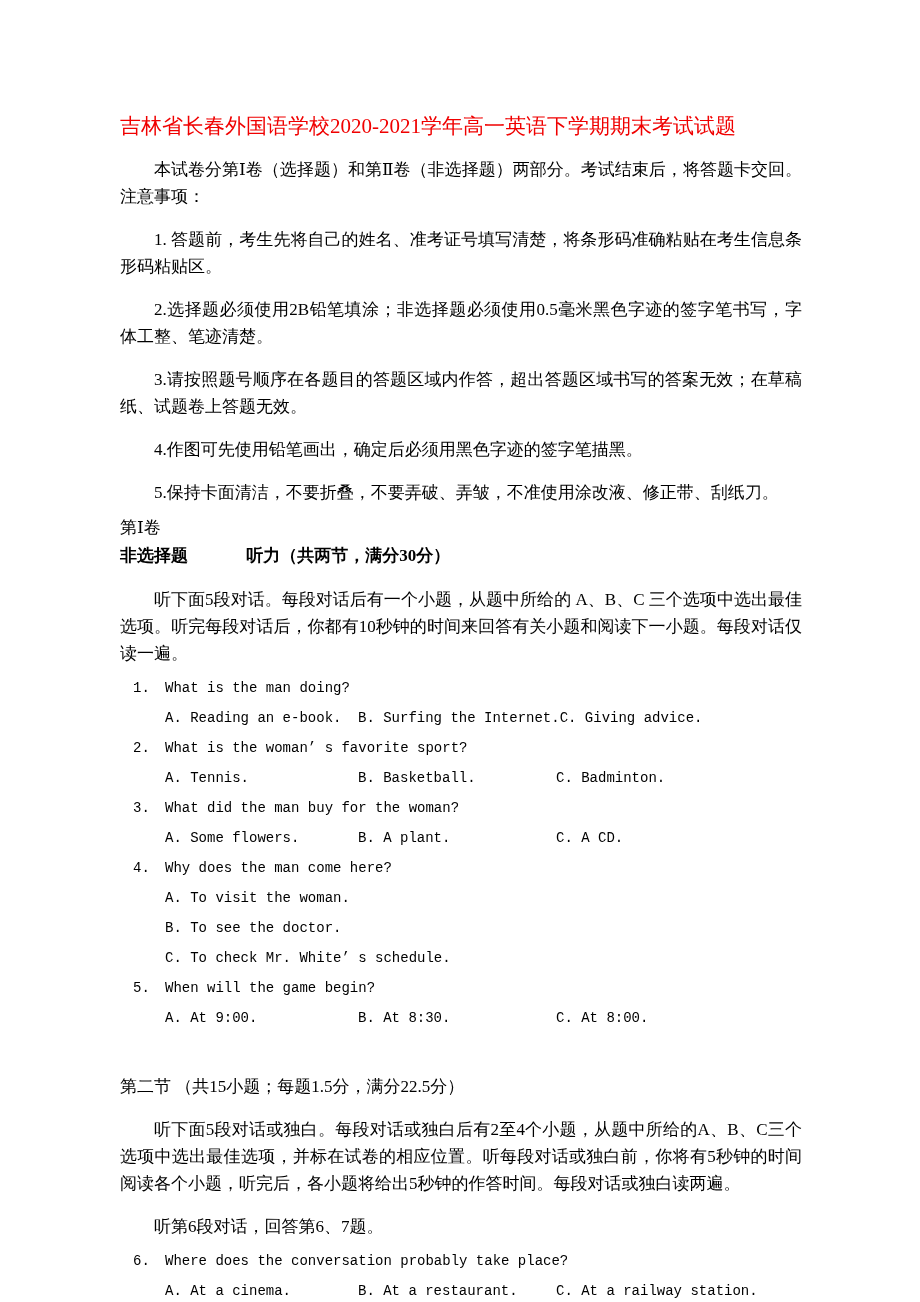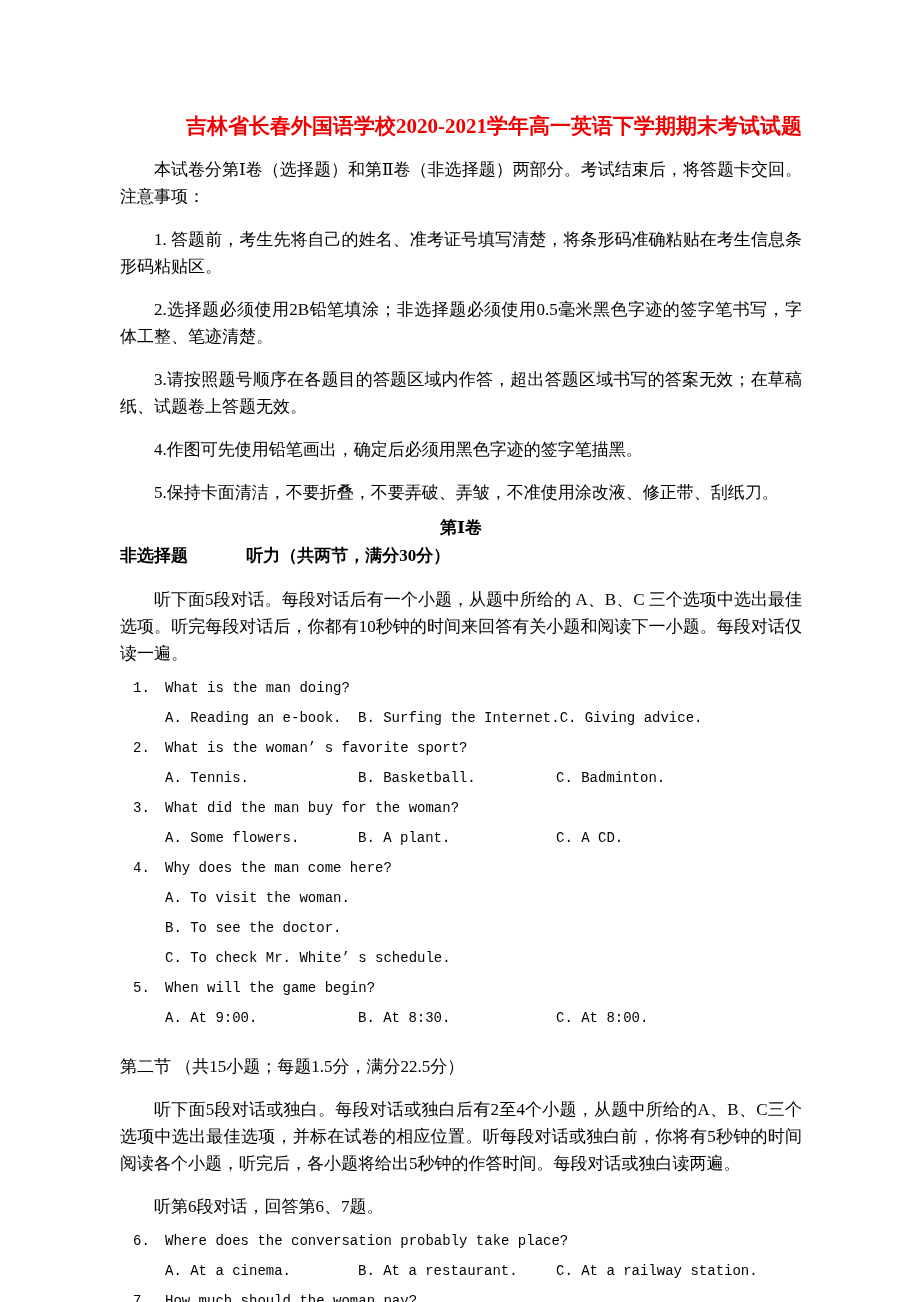--- a/index.html
+++ b/index.html
@@ -8,43 +8,43 @@
       width: 920px;
       min-height: 1302px;
       padding: 112px 118px 80px 120px;
       font-family: "Liberation Serif", "DejaVu Serif", serif;
       font-size: 17px;
       color: #000000;
       background: #ffffff;
     }
     .title {
       font-size: 21px;
-      font-weight: bold;
-      text-align: right;
+      font-weight: normal;
+      text-align: left;
       margin: 0 0 16px 0;
       line-height: 1.35;
     }
     .para { margin: 0; line-height: 27px; text-align: justify; }
     .indent { text-indent: 2em; margin-top: 16px; }
-    .volume { text-align: center; font-weight: bold; margin: 8px 0 0 0; line-height: 28px; }
+    .volume { text-align: left; font-weight: normal; margin: 8px 0 0 0; line-height: 28px; }
     .part-heading { font-weight: bold; margin: 0; line-height: 28px; }
     .part-title { margin-left: 54px; }
     .qnum, .qtext, .opt, .opt-line {
       font-family: "Liberation Mono", "DejaVu Sans Mono", monospace;
       font-size: 14px;
     }
     .q { margin: 0; }
     .q-first { margin-top: 6px; }
     .q-line { display: flex; line-height: 30px; padding-left: 13px; }
     .qnum { width: 32px; flex: 0 0 auto; }
     .opts-row { display: flex; line-height: 30px; padding-left: 45px; }
     .opt-a { min-width: 193px; }
     .opt-b { min-width: 198px; }
     .opts-stack .opt-line { line-height: 30px; padding-left: 45px; }
-    .sec2 { margin-top: 20px; }
+    .sec2 { margin-top: 40px; }
   </style>
 </head>
 <body>
 
 <div class="page">
 
   <h1 class="title" style="color: rgb(240, 0, 0);">吉林省长春外国语学校2020-2021学年高一英语下学期期末考试试题</h1>
 
   <p class="para indent">本试卷分第Ⅰ卷（选择题）和第Ⅱ卷（非选择题）两部分。考试结束后，将答题卡交回。注意事项：</p>
   <p class="para indent">1. 答题前，考生先将自己的姓名、准考证号填写清楚，将条形码准确粘贴在考生信息条形码粘贴区。</p>

